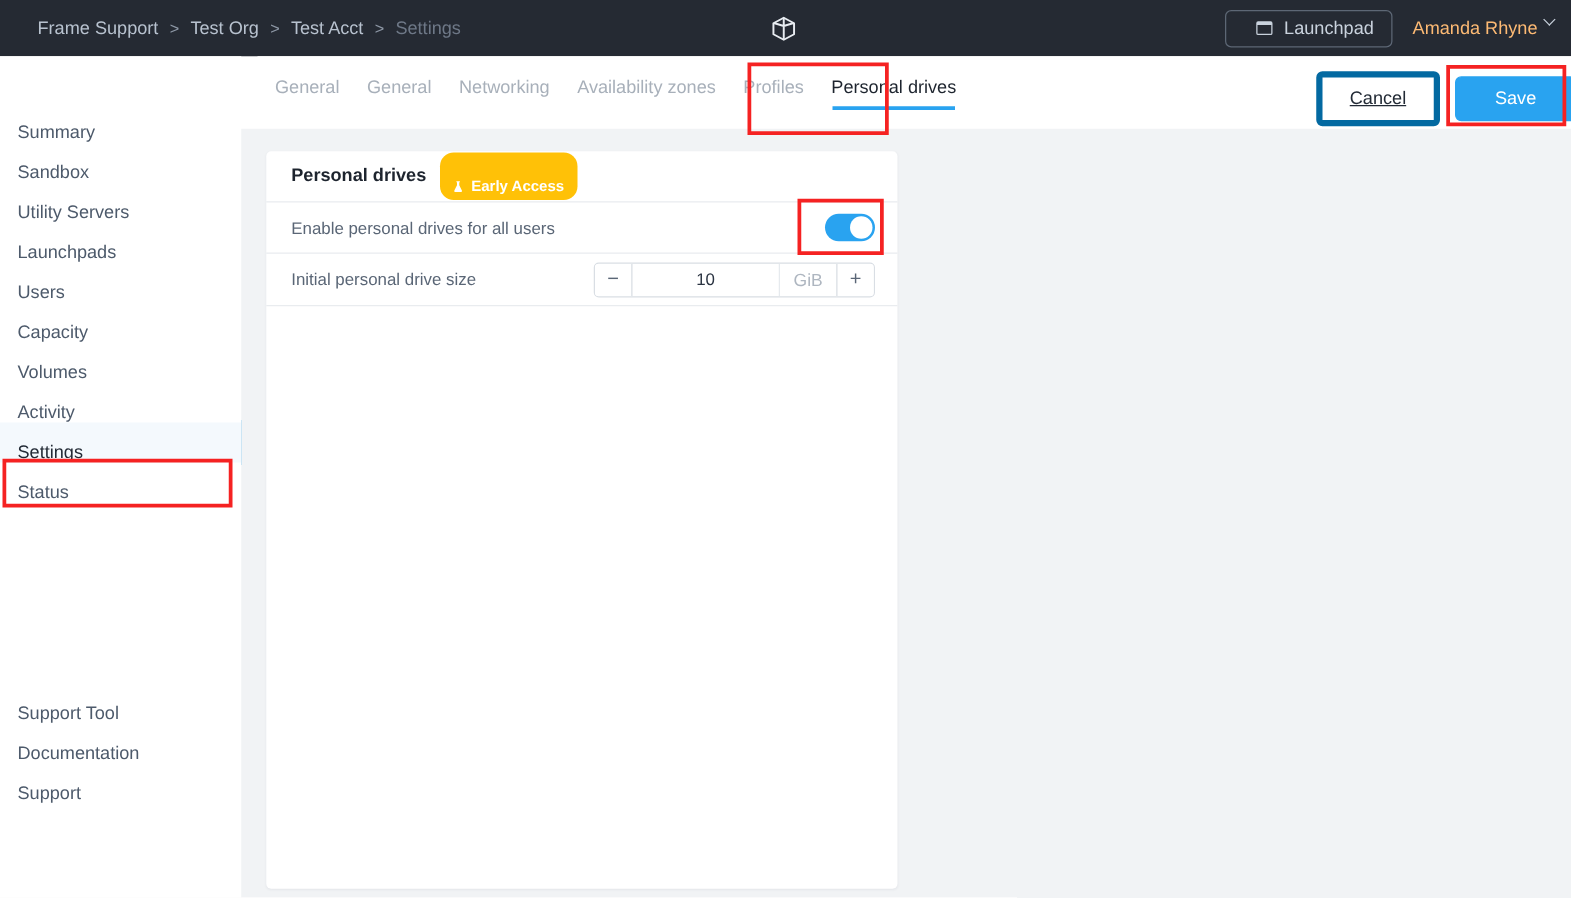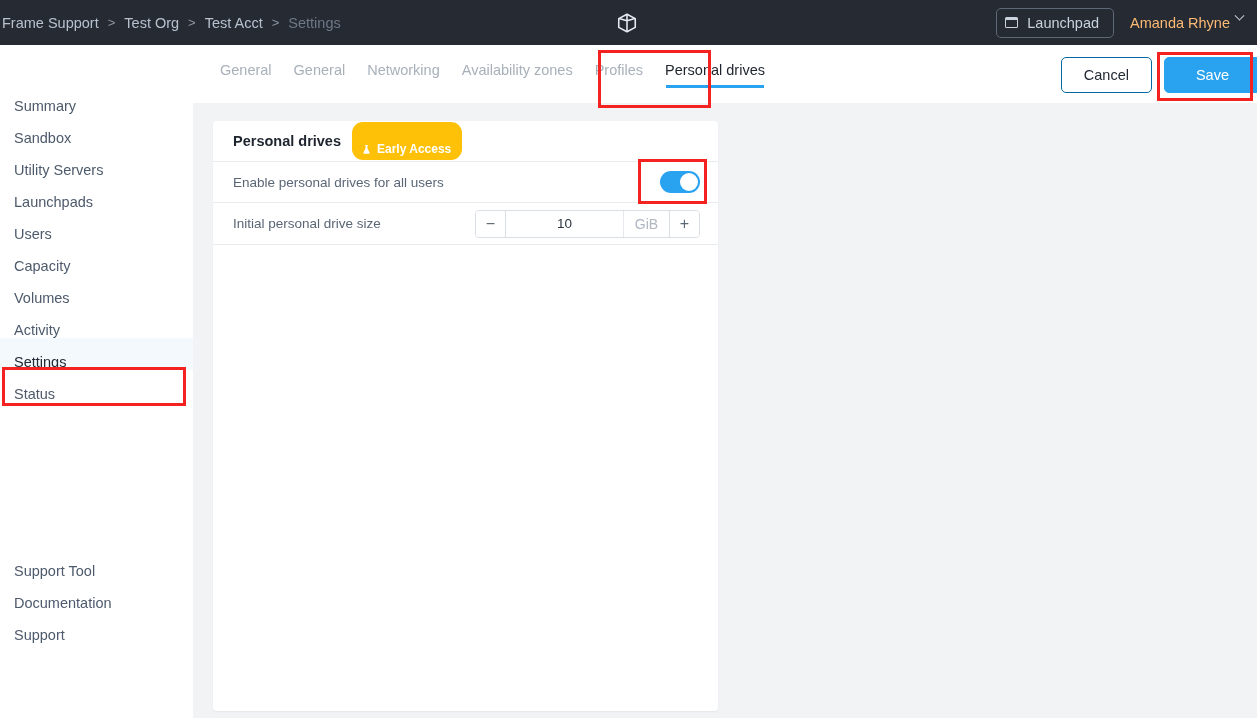--- a/index.html
+++ b/index.html
@@ -11,40 +11,40 @@
   }
   .app { position: relative; width: 1257px; height: 718px; }
 
   
   .topbar {
     position: absolute; left: 0; top: 0; width: 1257px; height: 45px;
     background: #252a33;
     display: flex; align-items: center;
   }
   .breadcrumb {
-    display: flex; align-items: center; margin-left: 2px; gap: 9px;
+    display: flex; align-items: center; margin-left: 30px; gap: 9px;
     font-size: 14.5px;
   }
   .crumb { color: #b8c2cf; white-space: nowrap; }
   .crumb.dim { color: #6e7887; }
   .crumb-sep { color: #8d97a5; font-size: 13px; }
   .brand-logo {
     position: absolute; left: 616px; top: 12px;
     width: 22px; height: 22px; color: #e8ecf1;
   }
   .topbar-right {
     position: absolute; right: 12px; top: 0; height: 45px;
     display: flex; align-items: center; gap: 16px;
   }
   .launchpad-btn {
     display: flex; align-items: center; gap: 9px;
     border: 1px solid #5d6775; border-radius: 5px;
     background: transparent; color: #c9d2dd;
     font-size: 14.5px; font-family: inherit;
-    padding: 6px 14px 6px 8px; cursor: pointer;
+    padding: 6px 14px 6px 24px; cursor: pointer;
   }
   .launchpad-btn .ico {
     width: 13px; height: 11px; border: 1.6px solid #c9d2dd; border-radius: 1.5px;
     border-top-width: 3.5px; display: inline-block;
   }
   .user-menu {
     display: flex; align-items: flex-start; gap: 6px;
     color: #fdba74; font-size: 14.5px; cursor: pointer; padding-right: 2px;
   }
   .chev {
@@ -88,21 +88,21 @@
     content: ""; position: absolute; left: 1px; right: 1px; bottom: 6px;
     height: 3px; background: #29a3f0;
   }
   .actions {
     position: absolute; right: 9px; top: 12px; display: flex; align-items: center; gap: 12px;
   }
   .btn {
     font-size: 14.5px; font-family: inherit; border-radius: 5px;
     cursor: pointer; padding: 9px 22px;
   }
-  .btn-cancel { background: #fff; border: 1px solid #0369a1; color: #222a35; }
+  .btn-cancel { background: #fff; border: 5px solid #0369a1; color: #222a35; text-decoration: underline; }
   .btn-save { background: #29a3f0; border: 1px solid #29a3f0; color: #fff; padding: 9px 31px; }
 
   
   .content {
     position: absolute; left: 193px; top: 103px; width: 1064px; height: 615px;
     background: #f1f3f5;
   }
   .card {
     position: absolute; left: 20px; top: 18px; width: 505px; height: 590px;
     background: #ffffff; border-radius: 4px;

